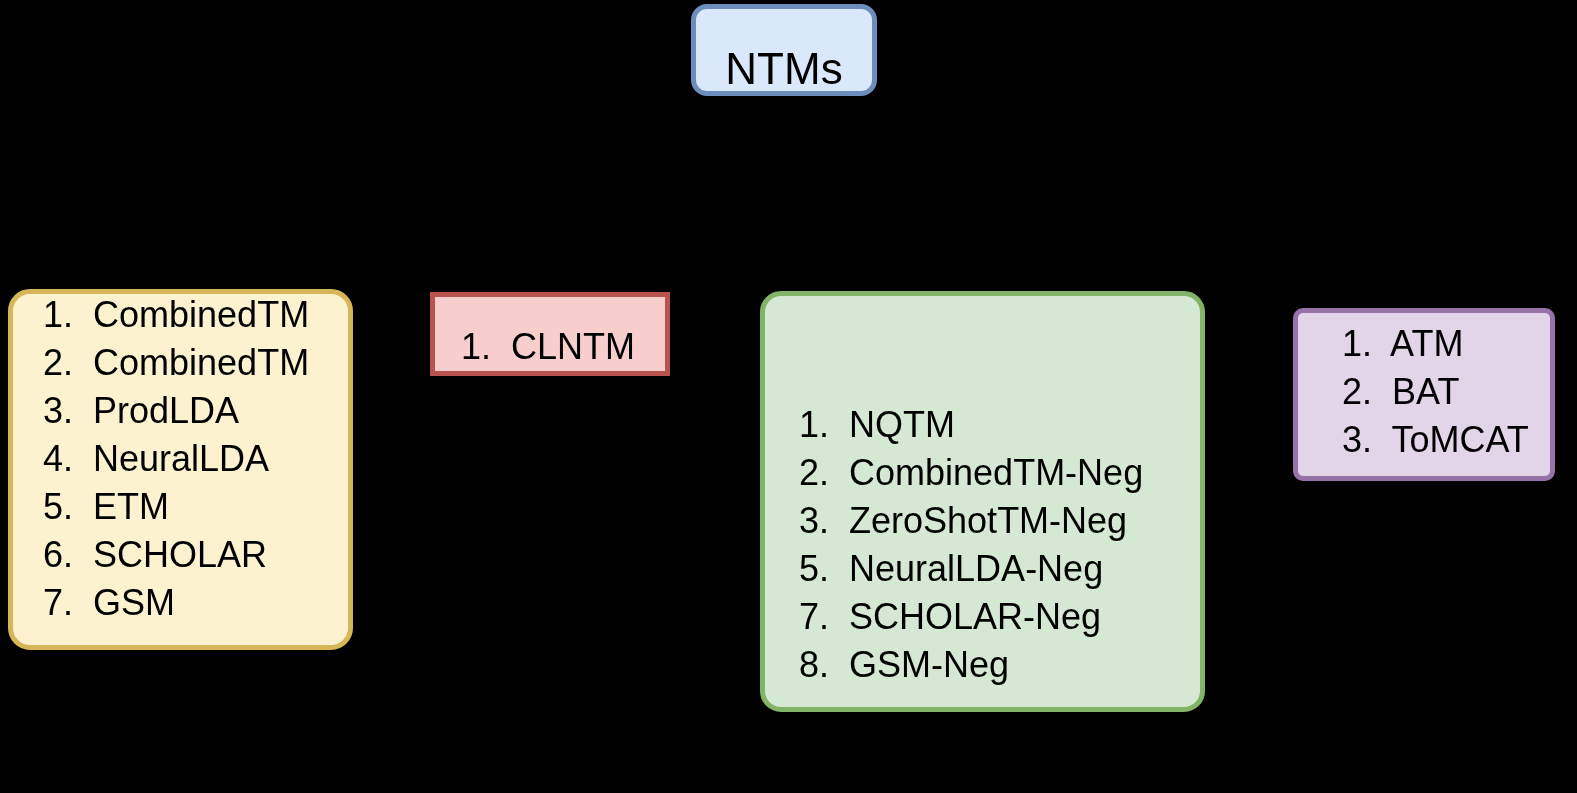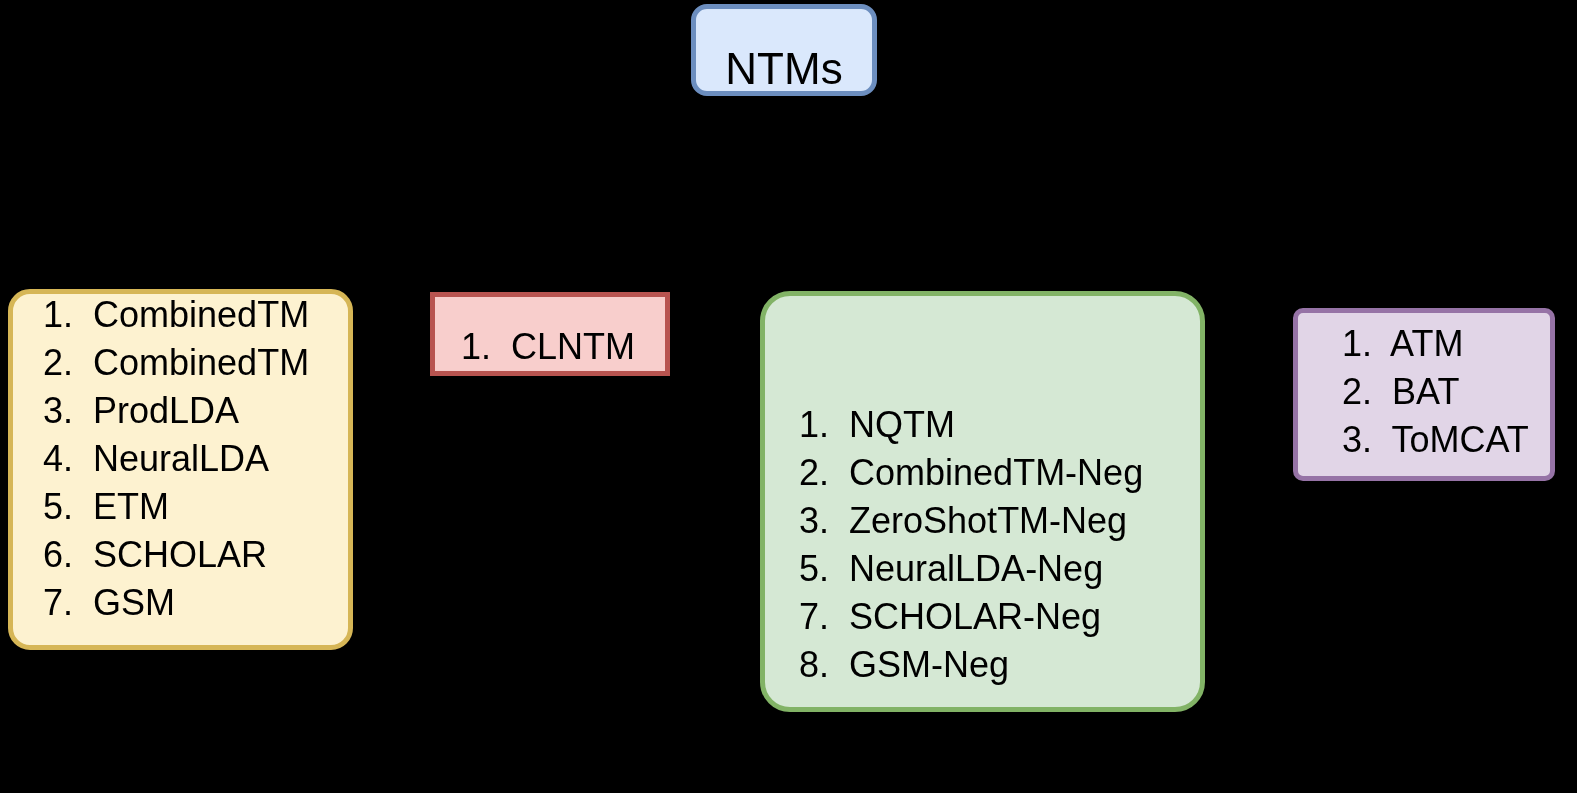--- a/index.html
+++ b/index.html
@@ -97,21 +97,21 @@
 
   
   #node-group-negative {
     left: 760px;
     top: 291px;
     width: 445px;
     height: 421px;
     background: #d5e8d4;
     border-color: #82b366;
     border-width: 5px;
-    border-radius: 30px;
+    border-radius: 21px;
     padding: 18px 0 18px 34px;
   }
 
   
   #node-group-adversarial {
     left: 1293px;
     top: 288px;
     width: 262px;
     height: 173px;
     background: #e1d5e7;

